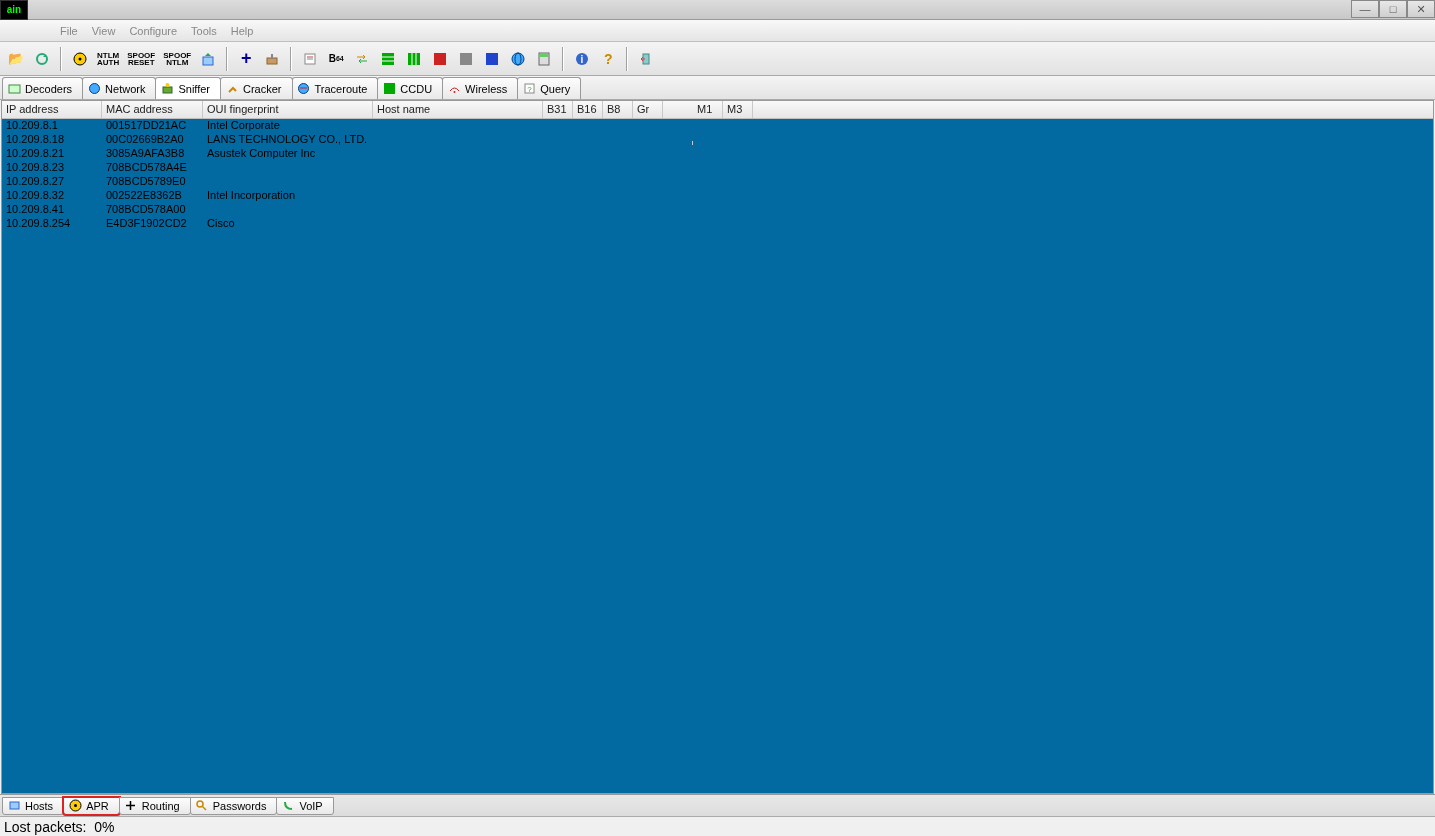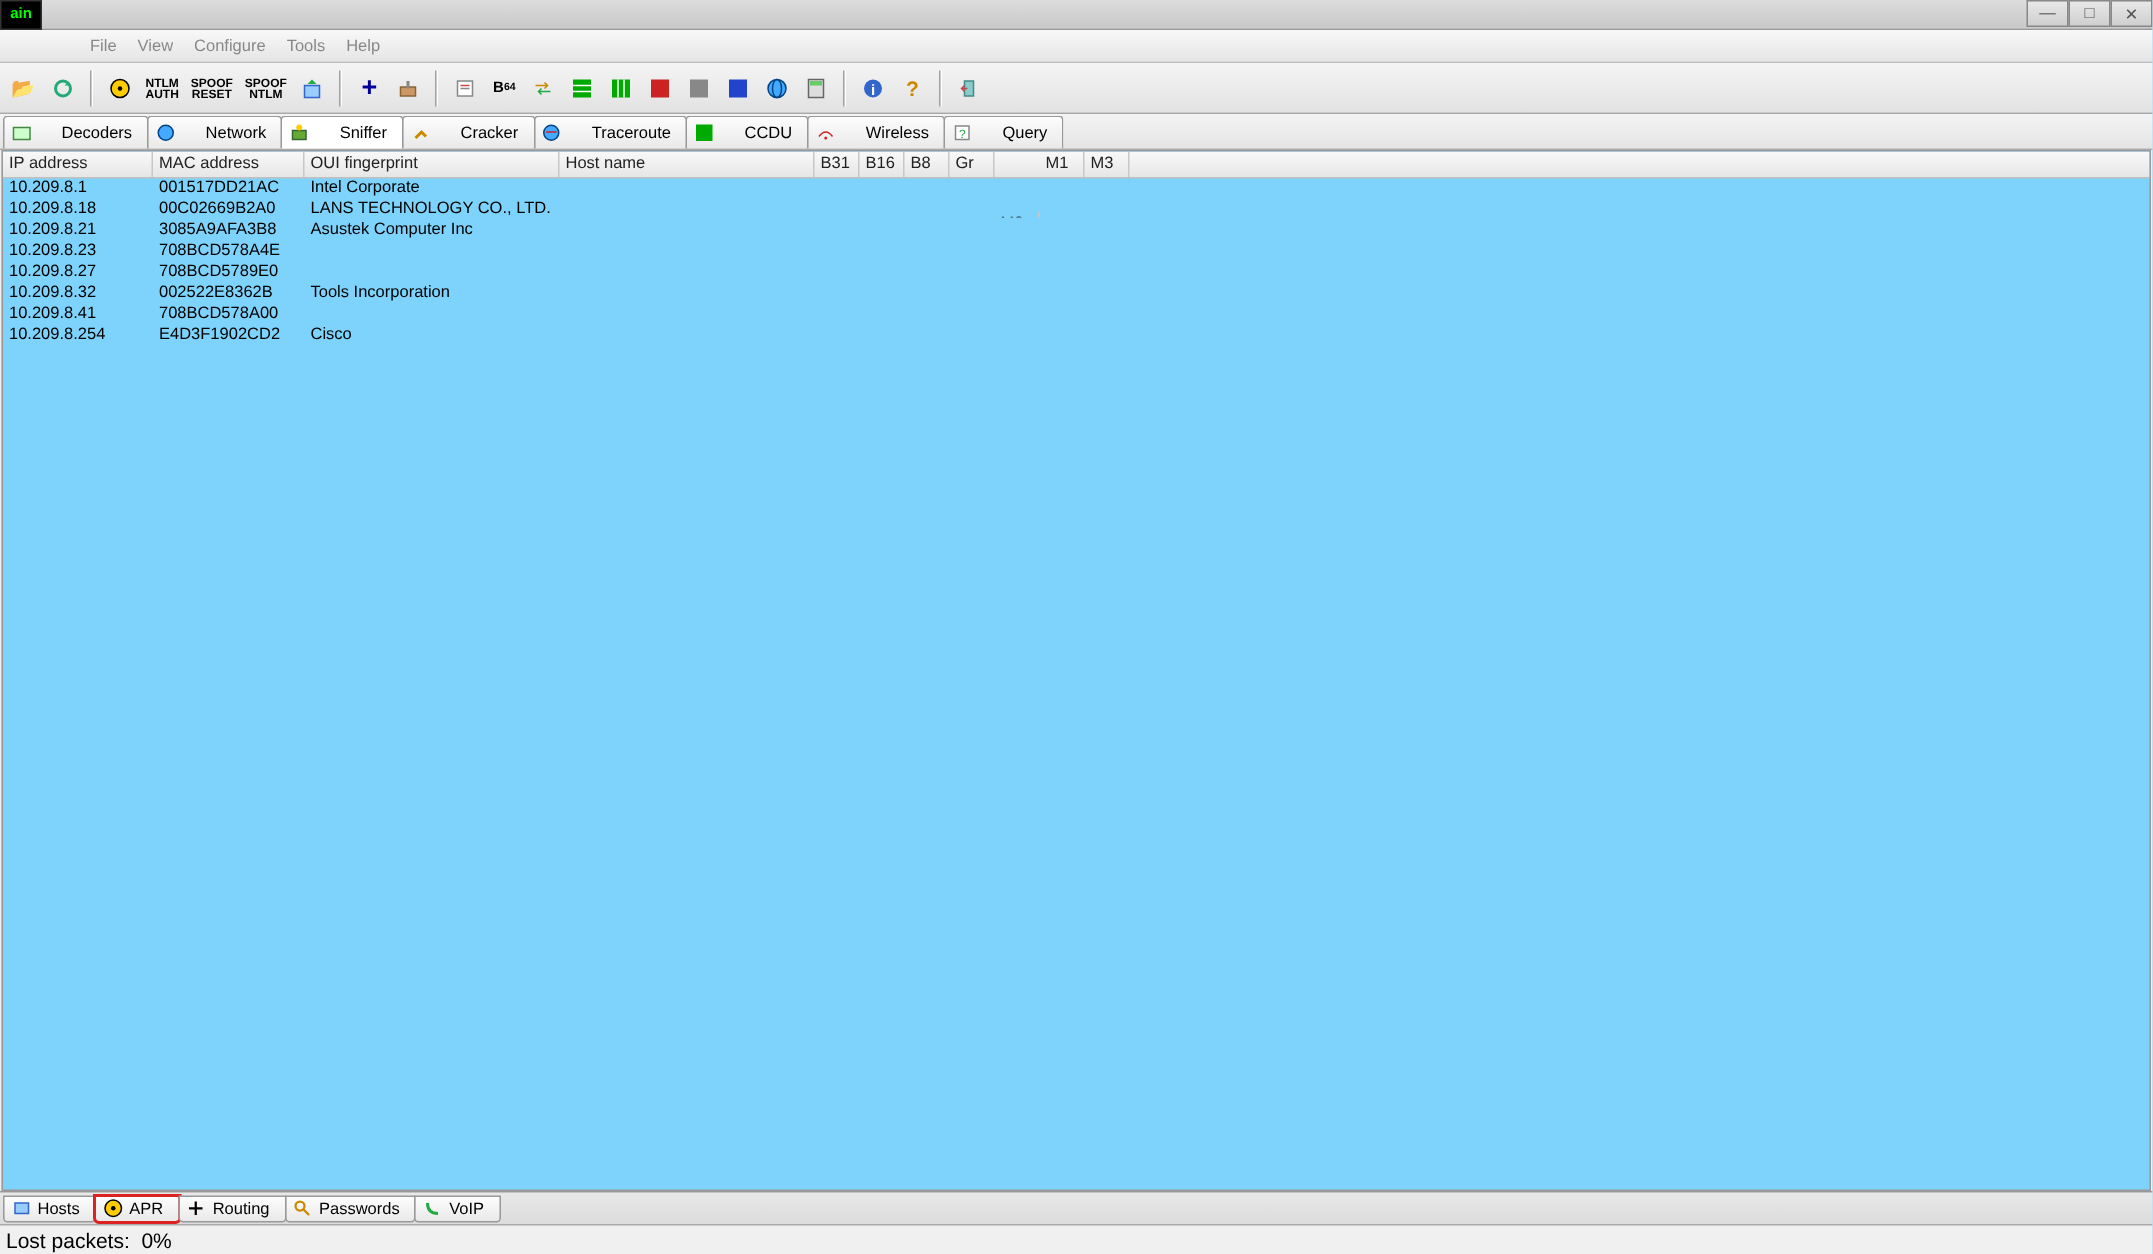--- a/index.html
+++ b/index.html
@@ -78,33 +78,33 @@
   display:flex; align-items:flex-end;
   padding-left:2px;
 }
 .tab {
   height: 22px;
   border: 1px solid #999;
   border-bottom: none;
   background: linear-gradient(#fdfdfd,#e9e9e9);
   padding: 0 10px 0 4px;
   margin-right: -1px;
-  display:flex; align-items:center; gap:20px;
+  display:flex; align-items:center; gap:4px;
   border-radius: 3px 3px 0 0;
   cursor:pointer;
   font-size: 11px;
 }
 .tab.active {
   background: #fff;
   position:relative; z-index:2;
 }
 .tab-icon { width:14px;height:14px; display:flex;align-items:center;justify-content:center;font-size:12px;}
 .table-area {
   flex: 1;
-  background: #7dd3fc;
+  background: #0369a1;
   border: 1px solid #999;
   margin: 0 1px;
   overflow: auto;
   position:relative;
 }
 .table-hdr {
   display:flex;
   height: 18px;
   background: linear-gradient(#f9f9f9,#e6e6e6);
   border-bottom: 1px solid #c0c0c0;
@@ -398,21 +398,21 @@
       </div>
       <div class="tr">
         <div class="td col-ip">10.209.8.27</div>
         <div class="td col-mac">708BCD5789E0</div>
         <div class="td col-oui"></div>
         <div class="td col-host"></div>
       </div>
       <div class="tr">
         <div class="td col-ip">10.209.8.32</div>
         <div class="td col-mac">002522E8362B</div>
-        <div class="td col-oui">Tools Incorporation</div>
+        <div class="td col-oui">Intel Incorporation</div>
         <div class="td col-host"></div>
       </div>
       <div class="tr">
         <div class="td col-ip">10.209.8.41</div>
         <div class="td col-mac">708BCD578A00</div>
         <div class="td col-oui"></div>
         <div class="td col-host"></div>
       </div>
       <div class="tr">
         <div class="td col-ip">10.209.8.254</div>

